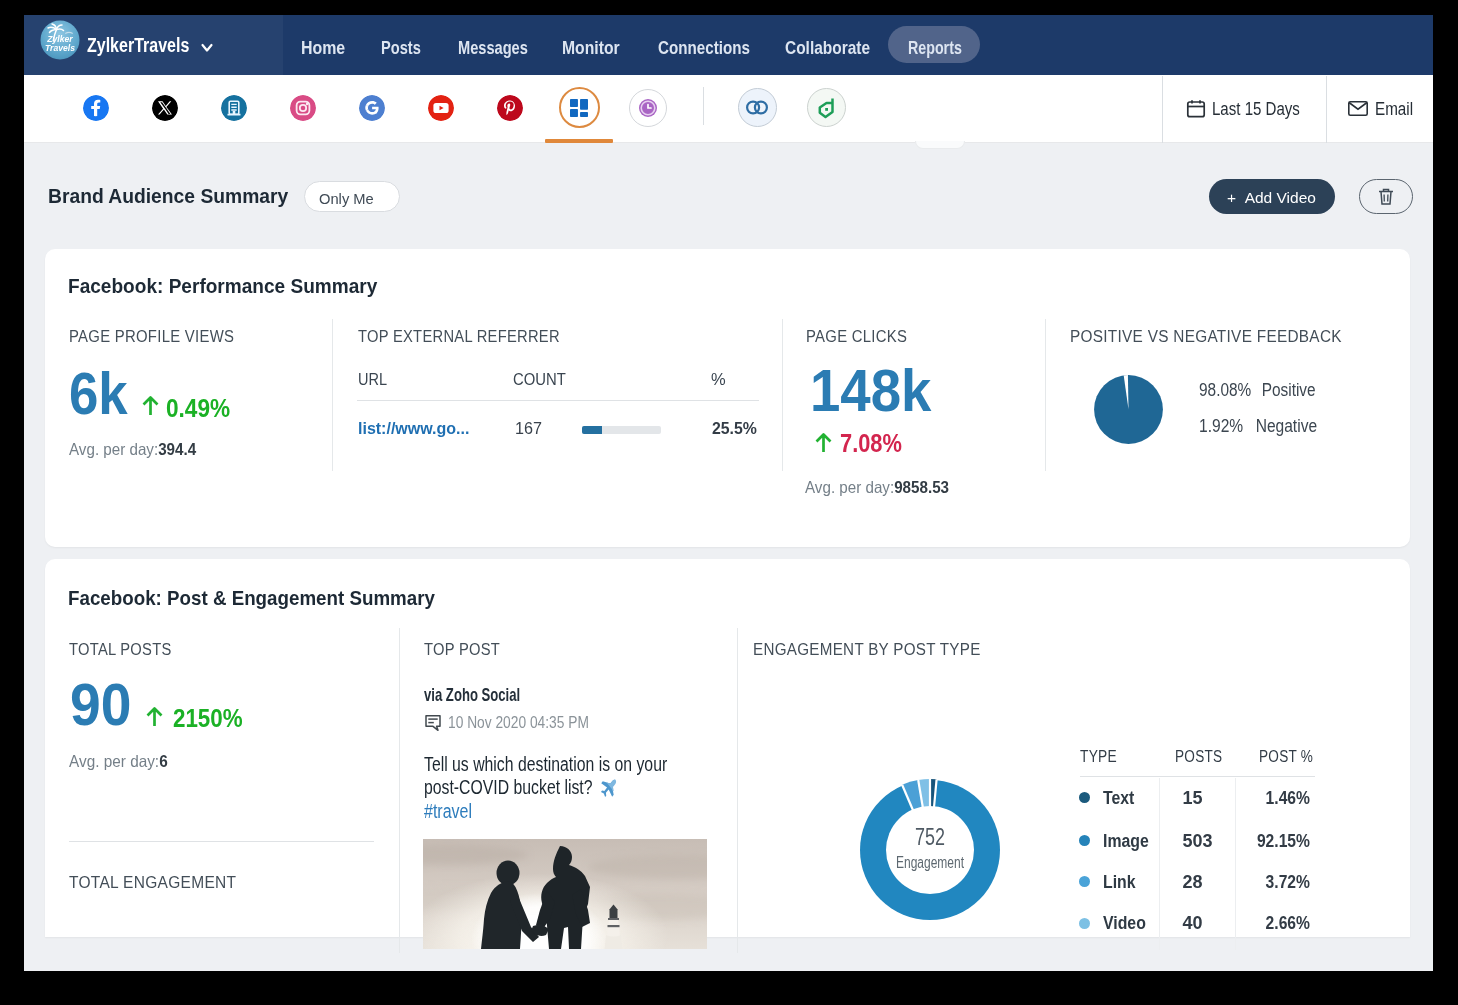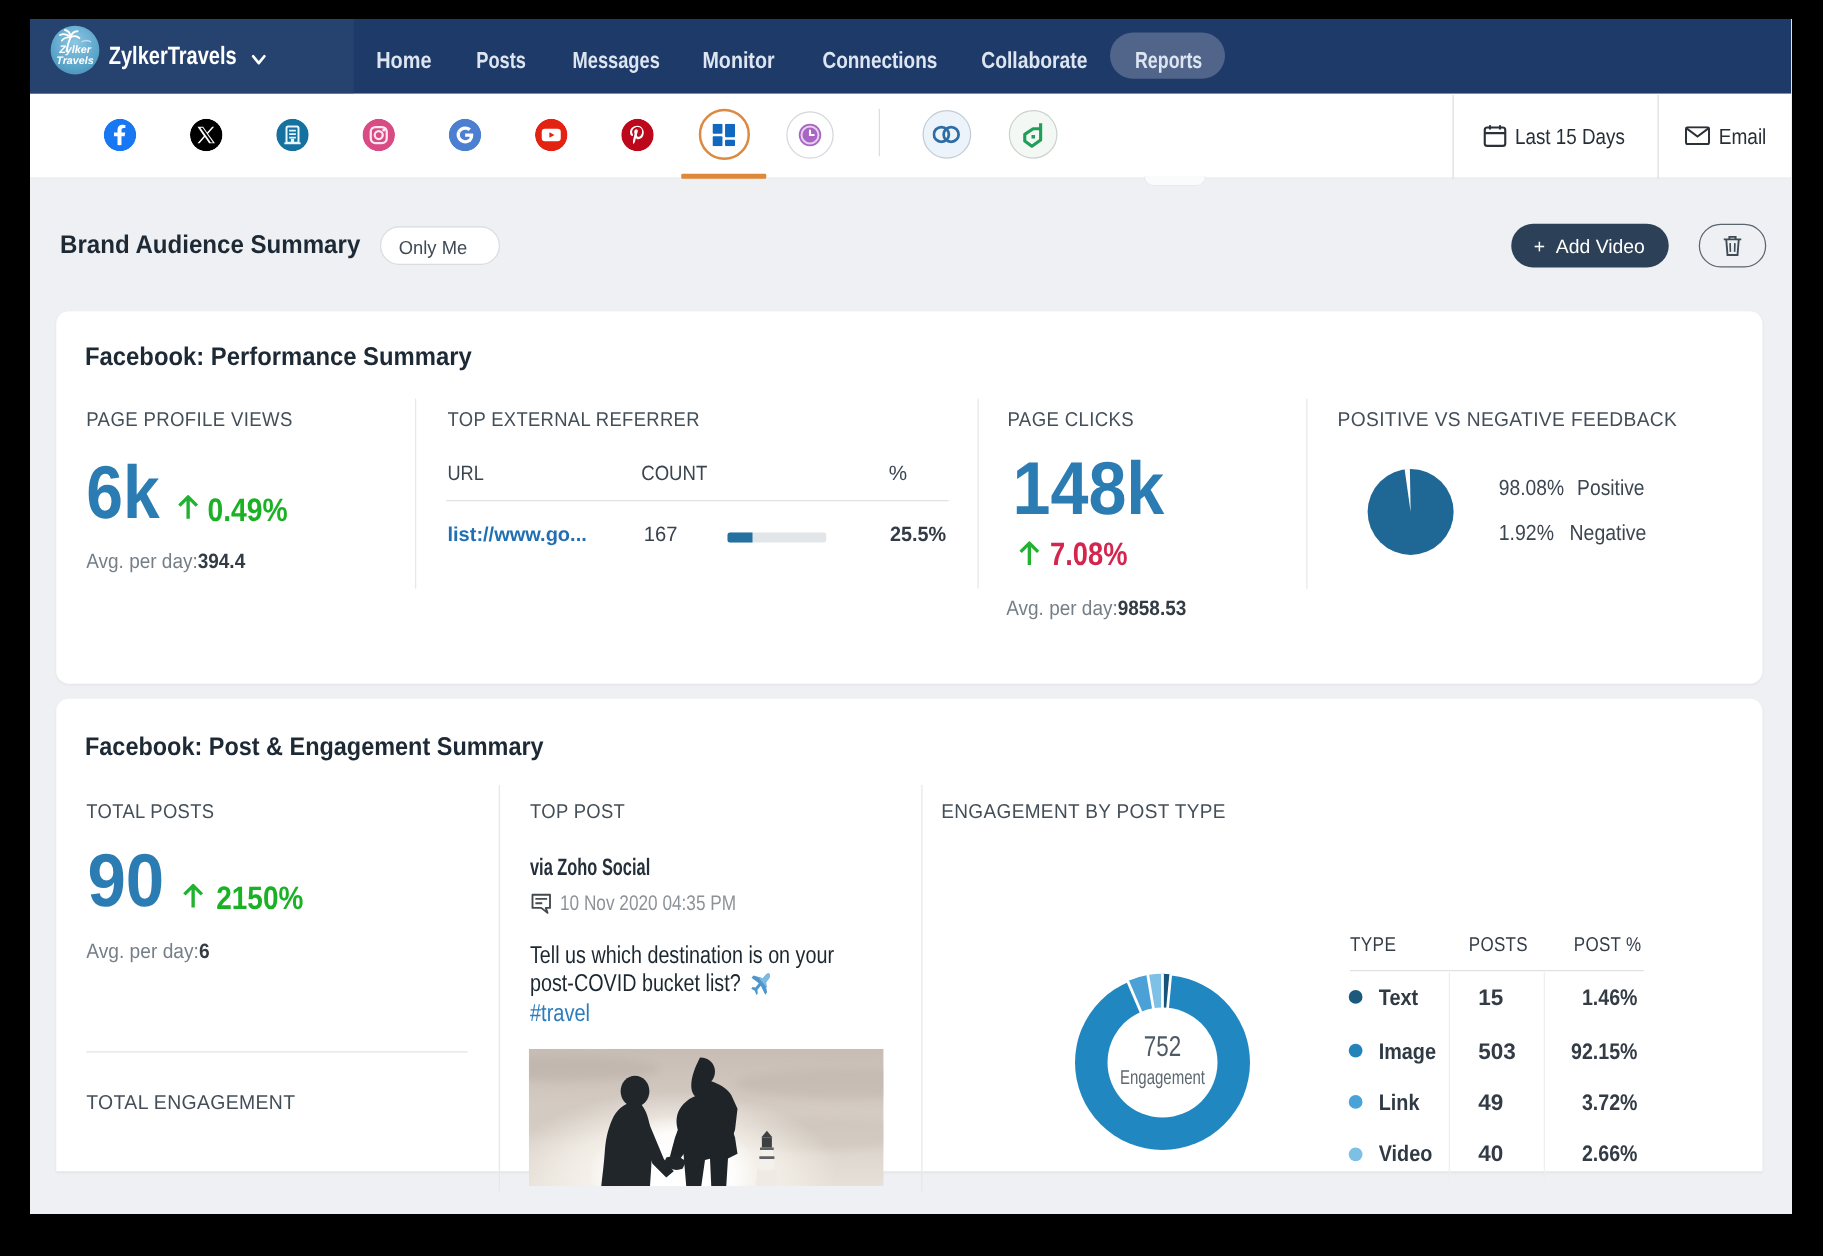--- a/index.html
+++ b/index.html
@@ -348,21 +348,21 @@
     <div class="tx t2num" style="left:1137.5px;top:230px;">15</div>
     <div class="tx t2pct" style="left:1165px;top:230px;transform:translateZ(0) scaleX(0.87);">1.46%</div>
 
     <div class="dot" style="left:1034px;top:276.3px;background:#2583b9;"></div>
     <div class="tx t2label" style="left:1057.5px;top:273.1px;transform:translateZ(0) scaleX(0.88);">Image</div>
     <div class="tx t2num" style="left:1137.5px;top:273.1px;">503</div>
     <div class="tx t2pct" style="left:1165px;top:273.1px;transform:translateZ(0) scaleX(0.87);">92.15%</div>
 
     <div class="dot" style="left:1034px;top:316.8px;background:#4aa3d8;"></div>
     <div class="tx t2label" style="left:1057.5px;top:313.6px;transform:translateZ(0) scaleX(0.88);">Link</div>
-    <div class="tx t2num" style="left:1137.5px;top:313.6px;">49</div>
+    <div class="tx t2num" style="left:1137.5px;top:313.6px;">28</div>
     <div class="tx t2pct" style="left:1165px;top:313.6px;transform:translateZ(0) scaleX(0.87);">3.72%</div>
 
     <div class="dot" style="left:1034px;top:358.5px;background:#7cc0e4;"></div>
     <div class="tx t2label" style="left:1057.5px;top:355.3px;transform:translateZ(0) scaleX(0.88);">Video</div>
     <div class="tx t2num" style="left:1137.5px;top:355.3px;">40</div>
     <div class="tx t2pct" style="left:1165px;top:355.3px;transform:translateZ(0) scaleX(0.87);">2.66%</div>
   </div>
 </div>
 
 </body></html>

